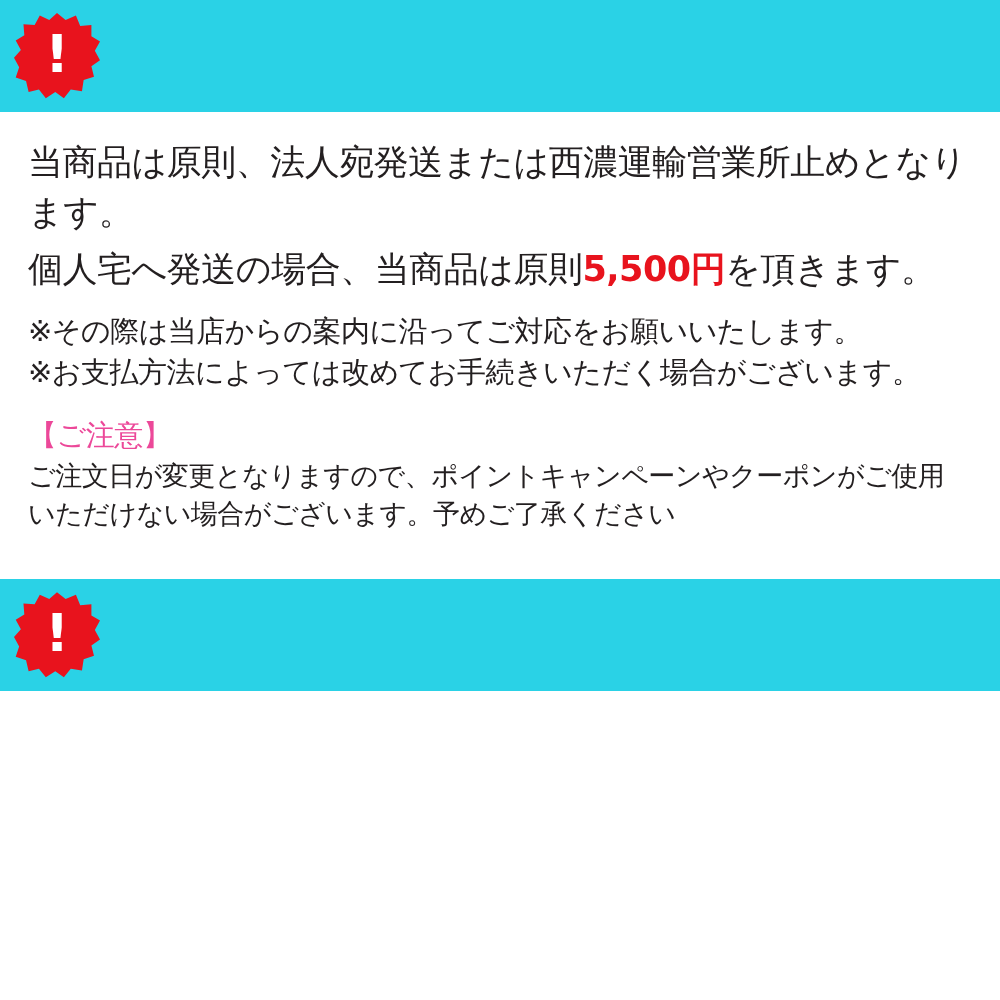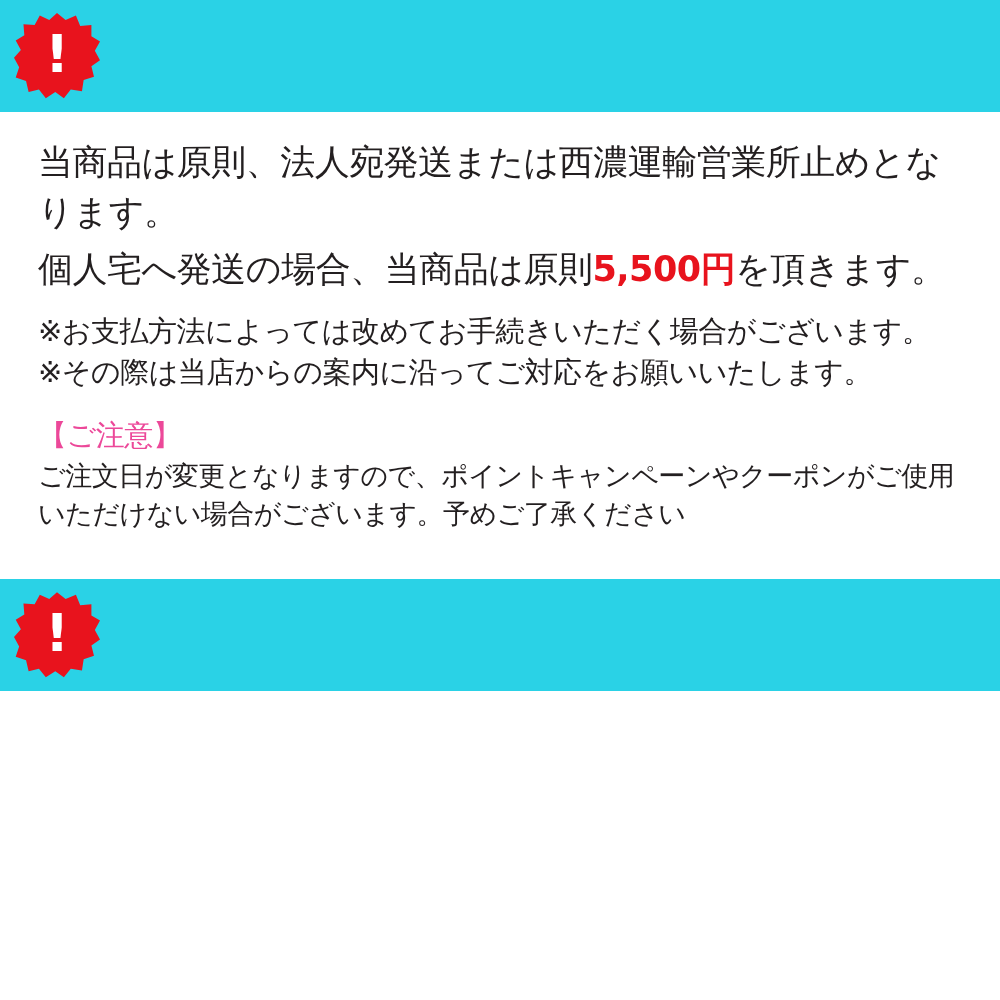--- a/index.html
+++ b/index.html
@@ -68,21 +68,21 @@
     font-size: 50px;
     font-weight: 700;
     letter-spacing: -1px;
     line-height: 1.05;
     white-space: nowrap;
   }
 
   
   .body-block {
     box-sizing: border-box;
-    padding: 26px 30px 10px 38px;
+    padding: 26px 30px 10px 28px;
     color: #231f20;
   }
   .line {
     line-height: 1.42;
   }
   .lg {
     font-size: 35px;
     letter-spacing: -0.5px;
   }
   .md {
@@ -119,22 +119,22 @@
     </div>
   </div>
 
   <div class="body-block">
     <div class="line lg">当商品は原則、法人宛発送または西濃運輸営業所止めとなります。</div>
     <div class="spacer-8"></div>
     <div class="line lg">
       <span>個人宅へ発送の場合、当商品は原則</span><span class="red">5,500円</span><span>を頂きます。</span>
     </div>
     <div class="spacer-16"></div>
+    <div class="line md">※その際は当店からの案内に沿ってご対応をお願いいたします。</div>
     <div class="line md">※お支払方法によっては改めてお手続きいただく場合がございます。</div>
-    <div class="line md">※その際は当店からの案内に沿ってご対応をお願いいたします。</div>
     <div class="spacer-22"></div>
     <div class="line md red-plain">【ご注意】</div>
     <div class="line sm">ご注文日が変更となりますので、ポイントキャンペーンやクーポンがご使用いただけない場合がございます。予めご了承ください</div>
   </div>
 
   <div class="gap-before-banner2"></div>
 
   <div class="banner banner-2">
     <div class="burst">
       <div class="star"></div>

